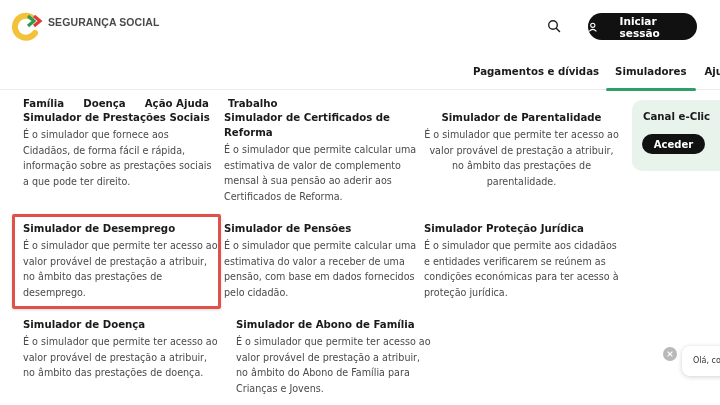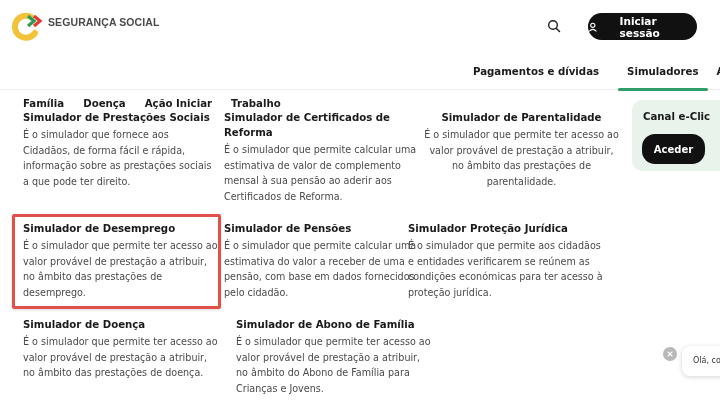--- a/index.html
+++ b/index.html
@@ -13,34 +13,34 @@
   .brand-2 { font-family: "Liberation Sans", sans-serif; font-size: 10.5px; color: #1d9b54; font-weight: bold; display: block; }
   .search-btn { position: absolute; left: 546px; top: 18px; width: 16px; height: 16px; cursor: pointer; }
   .login-btn { position: absolute; left: 588px; top: 13px; width: 109px; height: 27px; background: #111111; border-radius: 14px; color: #fff; display: flex; align-items: center; justify-content: center; gap: 22px; font-size: 10.5px; font-weight: bold; cursor: pointer; }
   .login-btn svg { width: 10px; height: 10px; }
 
   .nav { position: absolute; left: 0; top: 52px; width: 720px; height: 38px; border-bottom: 1px solid #ececec; }
   .nav-left { position: absolute; left: 23px; top: 14px; display: flex; gap: 0; }
   .nav-left span { font-size: 10.2px; font-weight: bold; color: #1a1a1a; margin-right: 19px; cursor: pointer; white-space: nowrap; margin-top: 32px; }
   .nav-right { position: absolute; top: 14px; left: 473px; display: flex; }
   .nav-right span { font-size: 10.2px; font-weight: bold; color: #1a1a1a; cursor: pointer; white-space: nowrap; position: relative; }
-  .nav-right .n1 { margin-right: 28px; }
+  .nav-right .n1 { margin-right: 16px; }
   .nav-right .n2 { margin-right: 18px; }
   .nav-right .active::after { content: ""; position: absolute; left: -9px; right: -10px; top: 22px; height: 3px; background: #2e9e6b; border-radius: 2px; }
 
   .grid { position: absolute; left: 0; top: 0; }
   .card { position: absolute; width: 195px; }
   .card h3 { font-size: 10.2px; font-weight: bold; color: #1a1a1a; line-height: 15px; margin-bottom: 2px; cursor: pointer; }
   .card p { font-size: 9.6px; color: #4a4a4a; line-height: 15.6px; }
 
   .highlight { position: absolute; left: 12px; top: 214px; width: 209px; height: 95px; border: 3px solid #e0514a; border-radius: 2px; box-shadow: 0 1px 3px rgba(0,0,0,0.15); pointer-events: none; }
 
   .eclic { position: absolute; left: 632px; top: 100px; width: 88px; height: 71px; background: #e8f3ec; border-radius: 10px 0 0 10px; }
   .eclic-title { position: absolute; left: 11px; top: 11px; font-size: 10.2px; font-weight: bold; color: #1a1a1a; white-space: nowrap; }
-  .eclic-btn { position: absolute; left: 10px; top: 34px; width: 63px; height: 30px; background: #111; color: #fff; border-radius: 13px; font-size: 10px; font-weight: bold; display: flex; align-items: center; justify-content: center; cursor: pointer; }
+  .eclic-btn { position: absolute; left: 10px; top: 34px; width: 63px; height: 20px; background: #111; color: #fff; border-radius: 13px; font-size: 10px; font-weight: bold; display: flex; align-items: center; justify-content: center; cursor: pointer; }
 
   .chat-close { position: absolute; left: 663px; top: 347px; width: 14px; height: 14px; border-radius: 50%; background: #b8b8b8; display: flex; align-items: center; justify-content: center; cursor: pointer; }
   .chat-bubble { position: absolute; left: 682px; top: 346px; width: 60px; height: 30px; background: #fff; border-radius: 8px; box-shadow: 0 1px 5px rgba(0,0,0,0.18); font-size: 8px; color: #333; padding: 10px 0 0 11px; white-space: nowrap; overflow: hidden; cursor: pointer; }
 </style>
 </head>
 <body>
 
 <div class="topbar">
   <svg class="logo" viewBox="0 0 34 30">
     <path d="M20 6 A11 11 0 1 0 24 22" fill="none" stroke="#f2c33a" stroke-width="6" stroke-linecap="round"></path>
@@ -63,21 +63,21 @@
       <path d="M1.2 9.5 Q5 5.5 8.8 9.5" fill="none" stroke="#fff" stroke-width="1.1"></path>
     </svg>
     <span>Iniciar sessão</span>
   </div>
 </div>
 
 <div class="nav">
   <div class="nav-left">
     <span>Família</span>
     <span>Doença</span>
-    <span>Ação Iniciar</span>
+    <span>Ação Ajuda</span>
     <span>Trabalho</span>
   </div>
   <div class="nav-right">
     <span class="n1">Pagamentos e dívidas</span>
     <span class="n2 active">Simuladores</span>
     <span>Ajuda</span>
   </div>
 </div>
 
 <div class="grid">
@@ -95,21 +95,21 @@
   </div>
 
   <div class="card" style="left:23px; top:221px;">
     <h3>Simulador de Desemprego</h3>
     <p>É o simulador que permite ter acesso ao valor provável de prestação a atribuir, no âmbito das prestações de desemprego.</p>
   </div>
   <div class="card" style="left:224px; top:221px;">
     <h3>Simulador de Pensões</h3>
     <p>É o simulador que permite calcular uma estimativa do valor a receber de uma pensão, com base em dados fornecidos pelo cidadão.</p>
   </div>
-  <div class="card" style="left:408px; top:221px;">
+  <div class="card" style="left:424px; top:221px;">
     <h3>Simulador Proteção Jurídica</h3>
     <p>É o simulador que permite aos cidadãos e entidades verificarem se reúnem as condições económicas para ter acesso à proteção jurídica.</p>
   </div>
 
   <div class="card" style="left:23px; top:317px;">
     <h3>Simulador de Doença</h3>
     <p>É o simulador que permite ter acesso ao valor provável de prestação a atribuir, no âmbito das prestações de doença.</p>
   </div>
   <div class="card" style="left:224px; top:317px;margin-left:12px;">
     <h3>Simulador de Abono de Família</h3>

